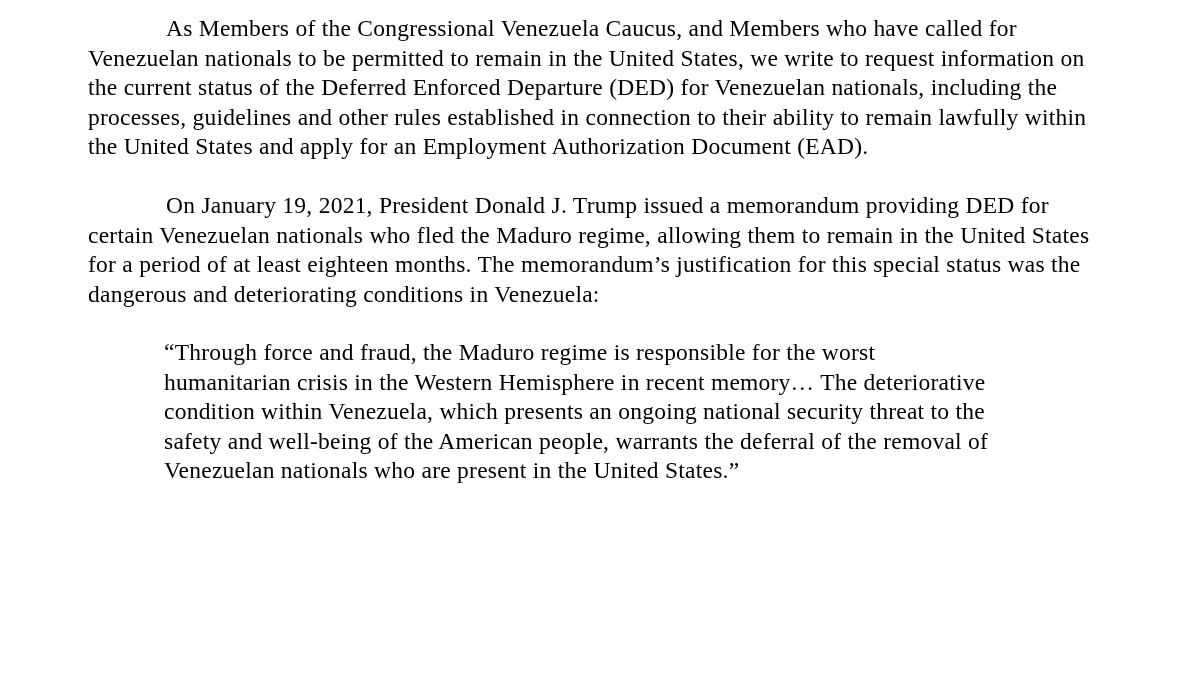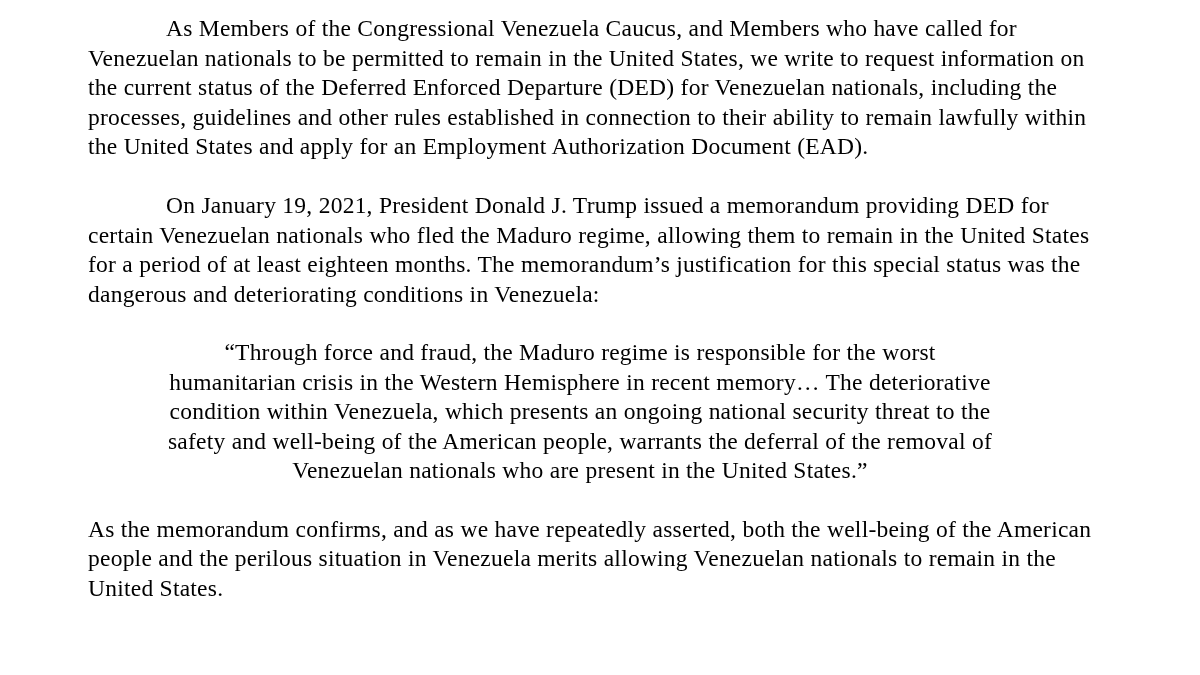--- a/index.html
+++ b/index.html
@@ -49,37 +49,35 @@
     height: 29px;
   }
   blockquote.blockquote {
     margin: 0;
     padding: 0;
     margin-left: 76px;
     margin-right: 96px;
     font-size: 23.5px;
     line-height: 29.5px;
     text-indent: 0;
-    text-align: center;
   }
 </style>
 </head>
 <body>
 
 <div class="page">
   <div class="doc-body">
 
     <p class="para">As Members of the Congressional Venezuela Caucus, and Members who have called for Venezuelan nationals to be permitted to remain in the United States, we write to request information on the current status of the Deferred Enforced Departure (DED) for Venezuelan nationals, including the processes, guidelines and other rules established in connection to their ability to remain lawfully within the United States and apply for an Employment Authorization Document (EAD).</p>
 
     <div class="para-gap"></div>
 
     <p class="para">On January 19, 2021, President Donald J. Trump issued a memorandum providing DED for certain Venezuelan nationals who fled the Maduro regime, allowing them to remain in the United States for a period of at least eighteen months. The memorandum’s justification for this special status was the dangerous and deteriorating conditions in Venezuela:</p>
 
     <div class="quote-gap-top"></div>
 
     <blockquote class="blockquote">“Through force and fraud, the Maduro regime is responsible for the worst humanitarian crisis in the Western Hemisphere in recent memory… The deteriorative condition within Venezuela, which presents an ongoing national security threat to the safety and well-being of the American people, warrants the deferral of the removal of Venezuelan nationals who are present in the United States.”</blockquote>
 
     <div class="quote-gap-bottom"></div>
 
-    <p class="para no-indent">As the memorandum confirms, and as we have repeatedly asserted, both the well-being of the American people and the perilous situation in Venezuela merits allowing Venezuelan nationals to remain in the United States.</p>
 
   </div>
 </div>
 
 </body></html>

